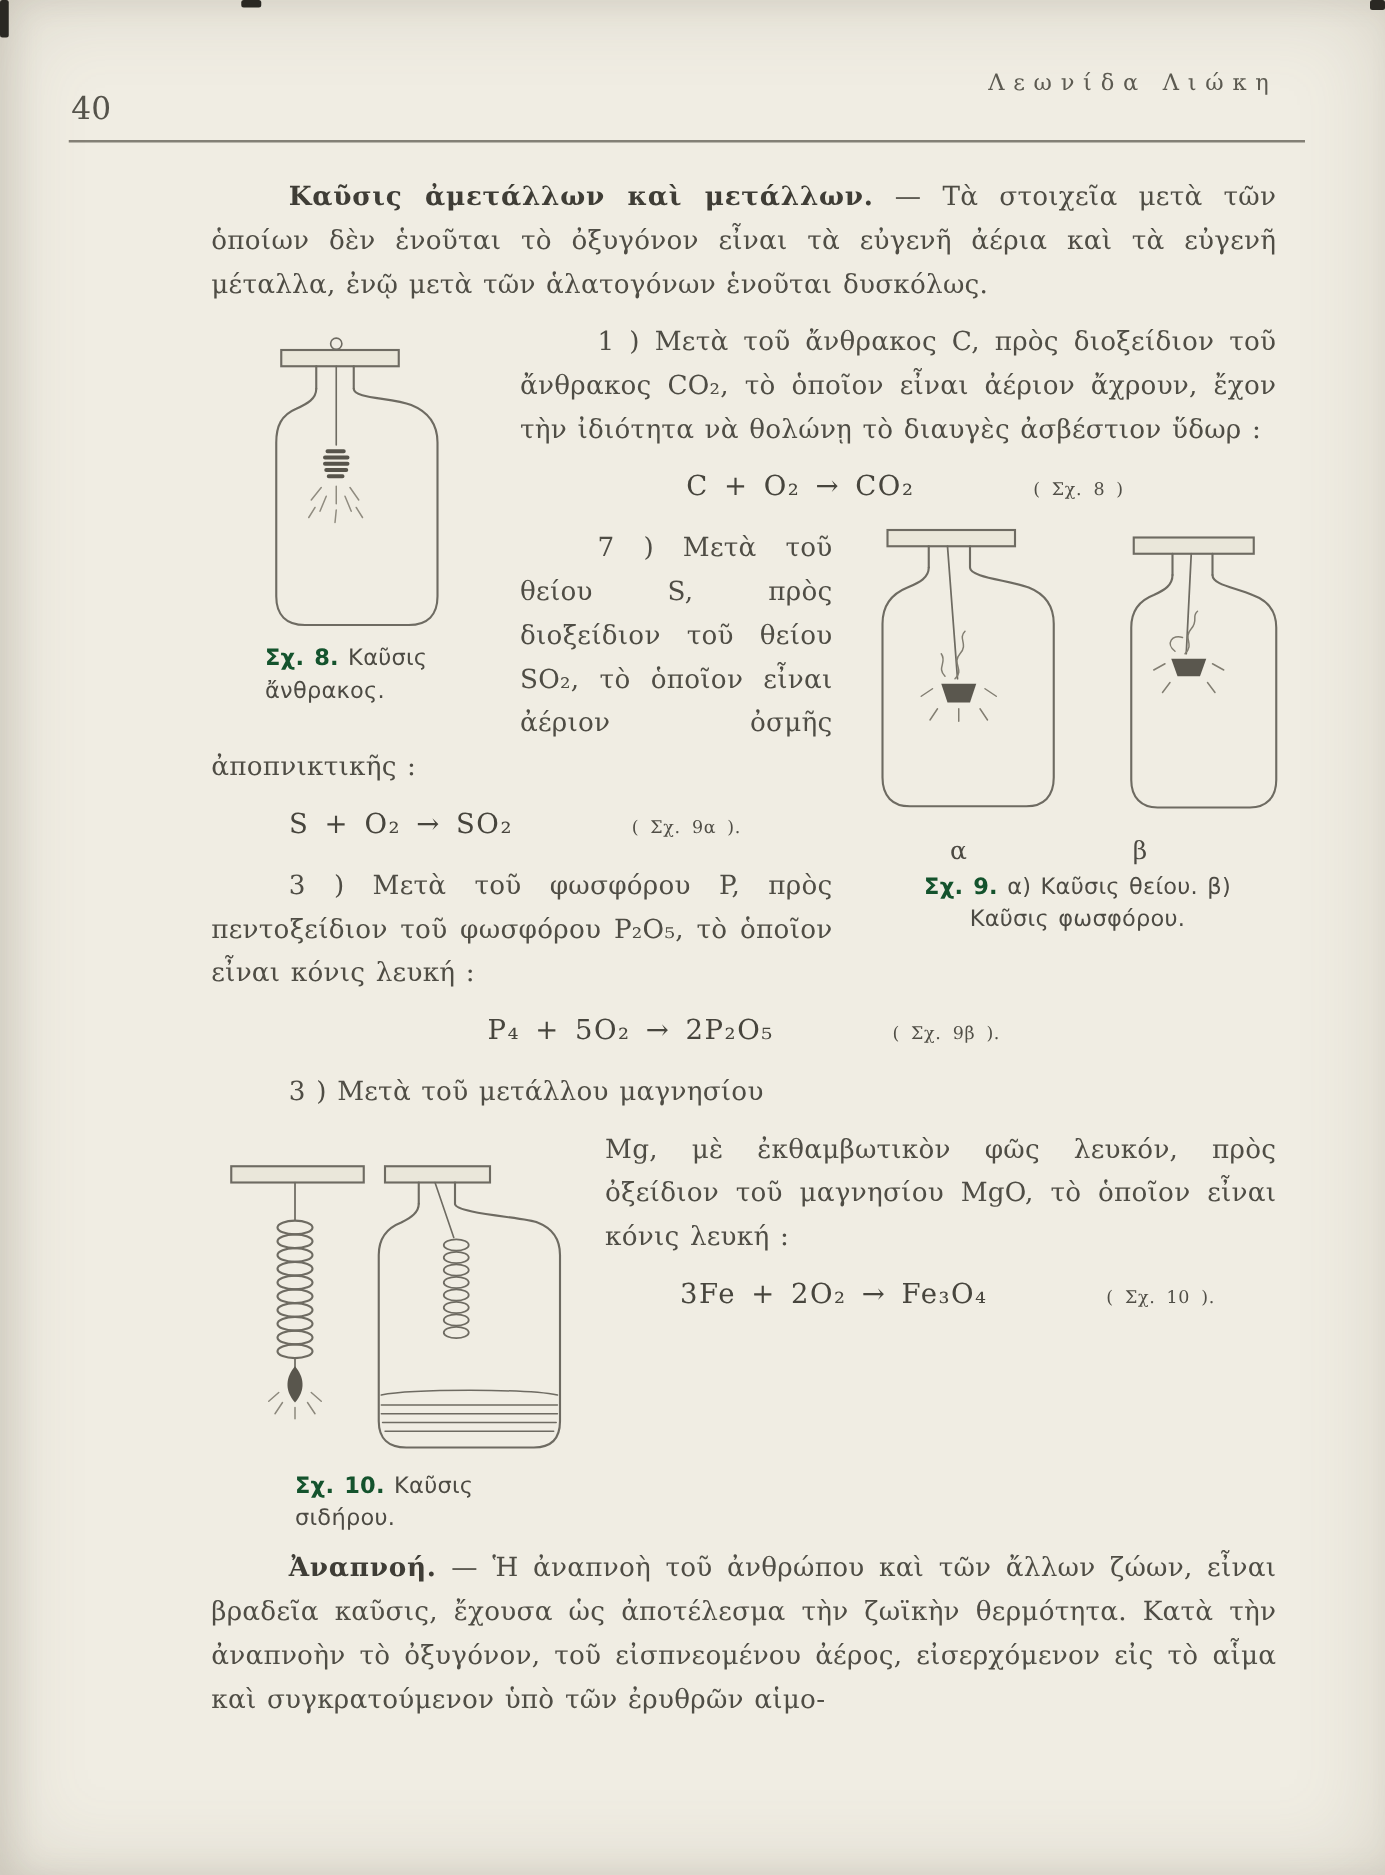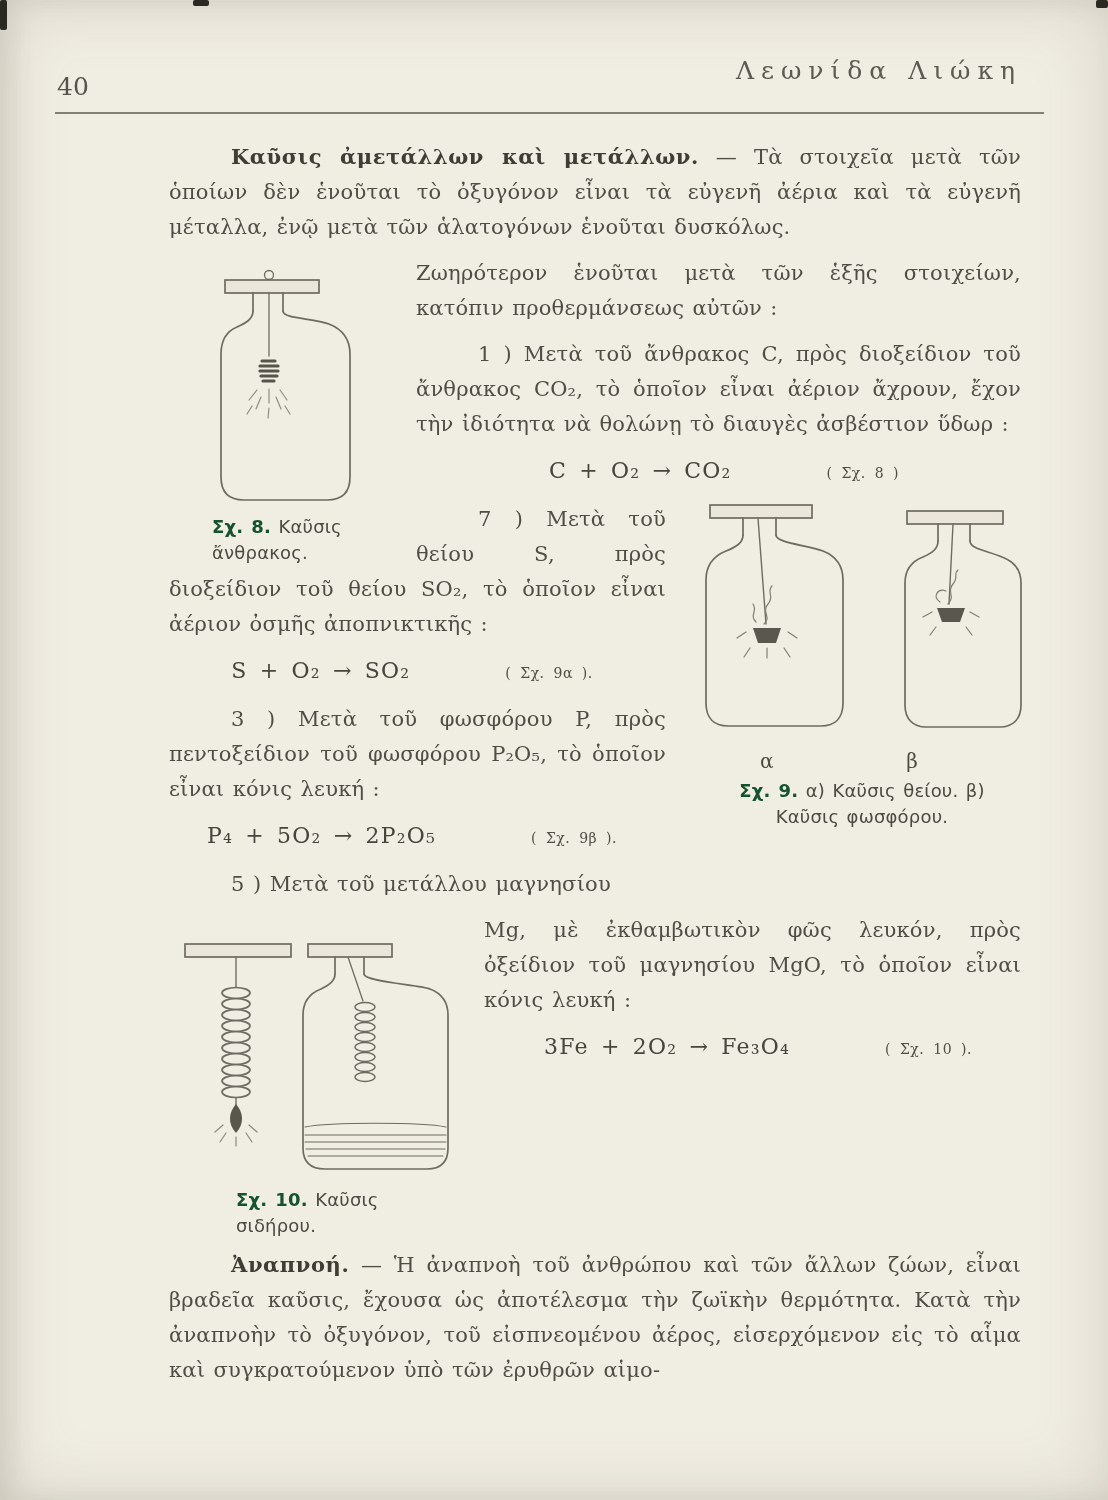--- a/index.html
+++ b/index.html
@@ -5,21 +5,21 @@
   html,body{margin:0;padding:0;background:#8a867c;}
   .page{
     position:relative;width:1108px;height:1500px;margin:0 auto;
     background:#f0ede3;overflow:hidden;
     box-shadow:inset 0 0 70px rgba(115,105,85,.20), inset 12px 0 24px rgba(100,92,75,.12);
     font-family:"DejaVu Serif",serif;color:#4f4d45;
   }
   .speck{position:absolute;background:#2a2823;border-radius:2px;}
   
   .pagenum{position:absolute;left:57px;top:72px;font-size:25px;color:#55534b;}
-  .runhead{position:absolute;right:86px;top:56px;font-size:25px;letter-spacing:7px;color:#5c5a51;}
+  .runhead{position:absolute;right:86px;top:56px;font-size:18px;letter-spacing:7px;color:#5c5a51;}
   .rule{position:absolute;left:55px;right:64px;top:112px;border-top:2px solid rgba(104,100,90,.8);}
   
   .content{
     position:absolute;left:158px;top:128px;width:874px;
     font-size:21px;line-height:35px;text-align:justify;
     letter-spacing:.2px;word-spacing:1.5px;color:#4f4d45;
   }
   .content p{margin:11px;}
   .indent{text-indent:62px;}
   .lead{font-weight:bold;letter-spacing:.6px;color:#3f3d36;}
@@ -74,21 +74,20 @@
         <g stroke="#57544b" stroke-width="3.2" stroke-linecap="round">
           <path d="M50 95 h13 M48 100 h18 M48 105 h18 M49 110 h16 M51 115 h11"></path>
         </g>
         <g fill="none" stroke="#908c80" stroke-width="1.2" stroke-linecap="round">
           <path d="M45 124 L37 134 M57 123 L57 137 M68 124 L75 134 M49 131 L44 143 M64 131 L69 143 M57 142 L56 152 M40 140 l-5 8 M73 140 l5 8"></path>
         </g>
       </svg>
       <div class="caption"><span class="capnum">Σχ. 8.</span><span> Καῦσις ἄνθρακος.</span></div>
     </div>
 
-    <p><span>Ζωηρότερον ἑνοῦται μετὰ τῶν ἑξῆς στοιχείων, κατόπιν προθερμάνσεως αὐτῶν :</span></p>
 
     <p class="indent"><span>1 ) Μετὰ τοῦ ἄνθρακος C, πρὸς διοξείδιον τοῦ ἄνθρακος CO₂, τὸ ὁποῖον εἶναι ἀέριον ἄχρουν, ἔχον τὴν ἰδιότητα νὰ θολώνῃ τὸ διαυγὲς ἀσβέστιον ὕδωρ :</span></p>
 
     <div class="eq-row">
       <span class="eq">C + O₂ → CO₂</span>
       <span class="eq-ref">( Σχ. 8 )</span>
     </div>
 
     <div class="fig fig9">
       <svg width="340" height="248" viewBox="0 0 340 248">
@@ -129,21 +128,21 @@
       <span class="eq-ref">( Σχ. 9α ).</span>
     </div>
 
     <p class="indent"><span>3 ) Μετὰ τοῦ φωσφόρου P, πρὸς πεντοξείδιον τοῦ φωσφόρου P₂O₅, τὸ ὁποῖον εἶναι κόνις λευκή :</span></p>
 
     <div class="eq-row">
       <span class="eq">P₄ + 5O₂ → 2P₂O₅</span>
       <span class="eq-ref">( Σχ. 9β ).</span>
     </div>
 
-    <p class="indent"><span>5 ) Μετὰ τοῦ μετάλλου μαγνησίου</span></p>
+    <p class="indent"><span>3 ) Μετὰ τοῦ μετάλλου μαγνησίου</span></p>
 
     <div class="fig fig10">
       <svg width="282" height="262" viewBox="0 0 282 262">
         <g fill="none" stroke="#6e6b62" stroke-width="1.7" stroke-linecap="round">
           <rect x="7" y="25" width="106" height="13" fill="#eae7da"></rect>
           <path d="M58 38 V68" stroke-width="1.4"></path>
           <ellipse cx="58" cy="74" rx="14" ry="5.5"></ellipse>
           <ellipse cx="58" cy="85" rx="14" ry="5.5"></ellipse>
           <ellipse cx="58" cy="96" rx="14" ry="5.5"></ellipse>
           <ellipse cx="58" cy="107" rx="14" ry="5.5"></ellipse>

